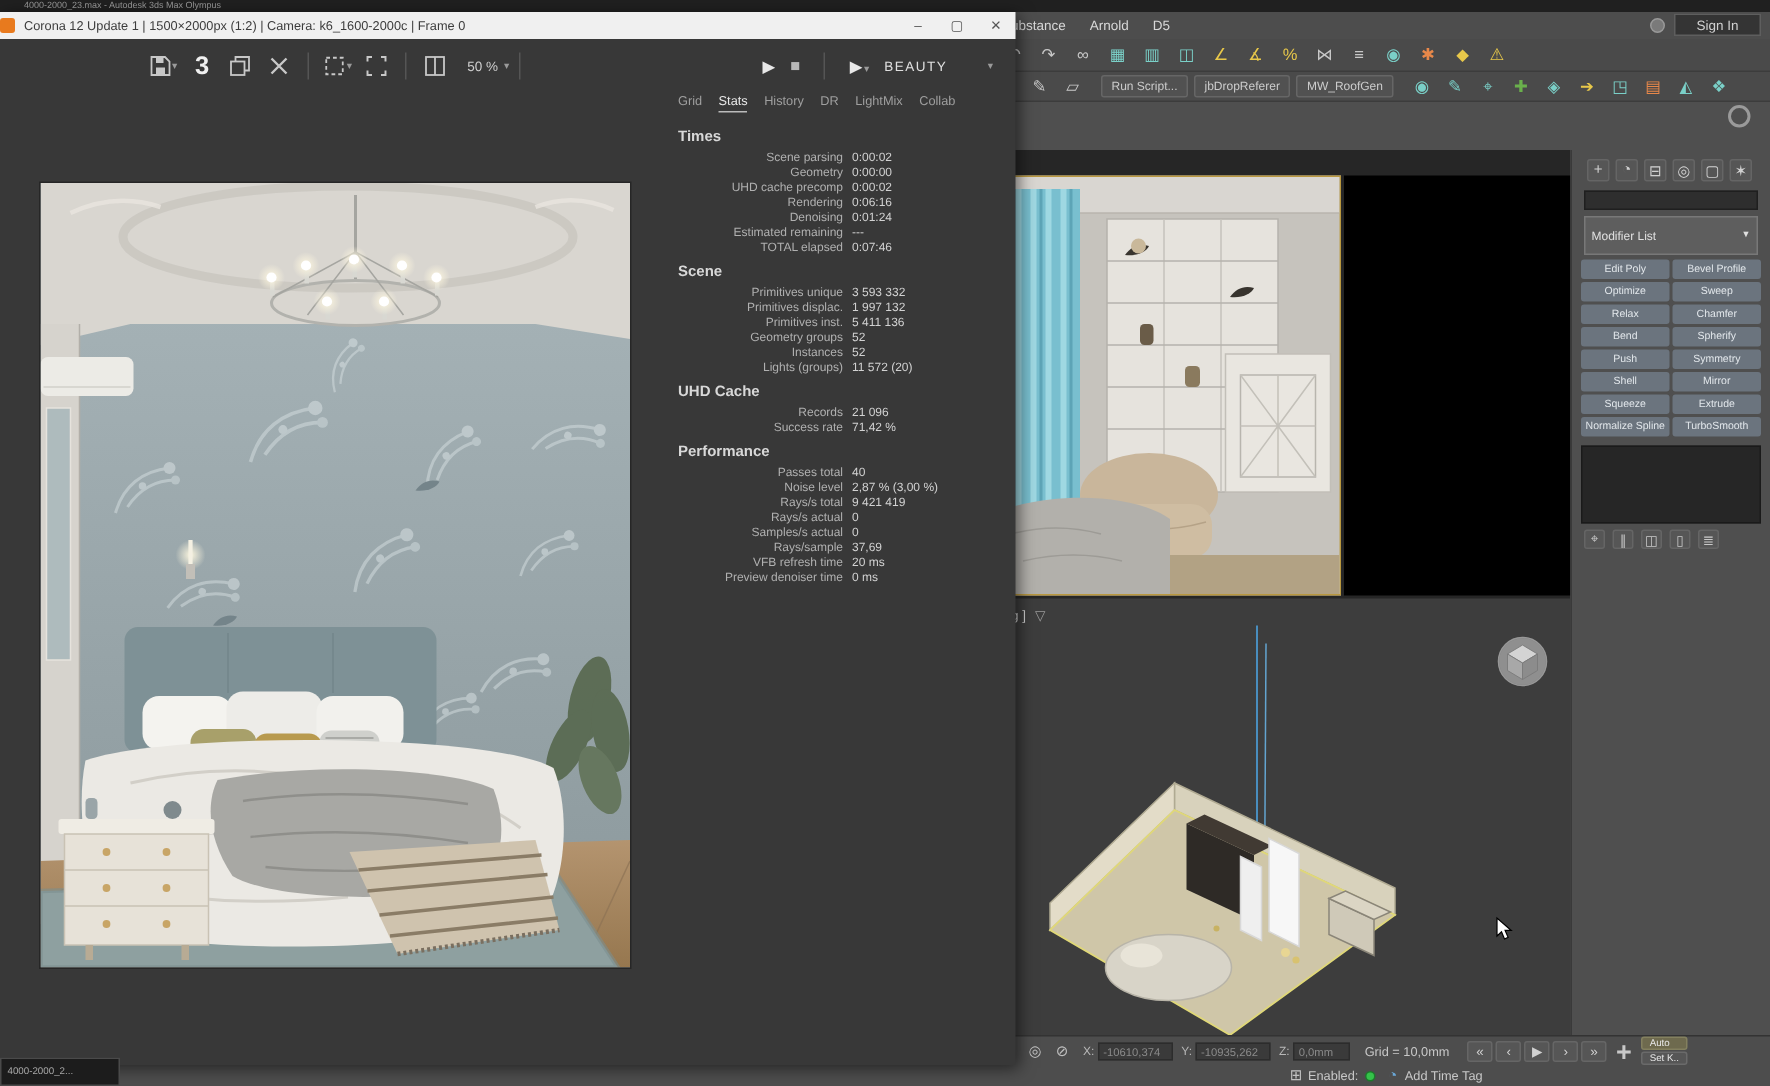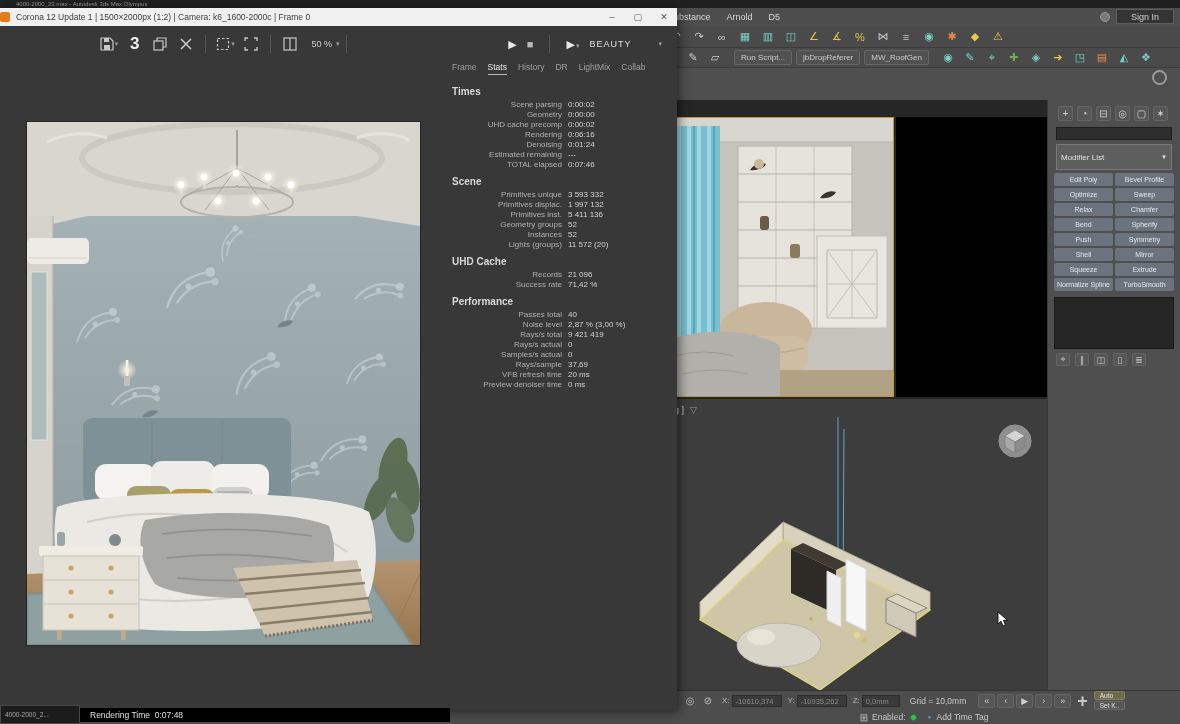--- a/index.html
+++ b/index.html
@@ -411,21 +411,21 @@
       <span class="rc-stop">■</span>
       <span class="vfb-sep"></span>
       <span class="rc-icon">▶<span class="vfb-caret">▾</span></span>
       <span class="pass-dd">
         <span>BEAUTY</span>
         <span class="vfb-caret">▾</span>
       </span>
     </div>
 
     <div class="vfb-tabs">
-        <span class="vtab">Frame</span>
+        <span class="vtab">Grid</span>
         <span class="vtab active">Stats</span>
         <span class="vtab">History</span>
         <span class="vtab">DR</span>
         <span class="vtab">LightMix</span>
         <span class="vtab">Collab</span>
       </div>
 
     <div class="stats-panel">
       <div>
           <div class="sec-title">Times</div>
@@ -656,15 +656,14 @@
           <rect x="30" y="508" width="5" height="10" fill="#b8ab94"></rect>
             <rect x="94" y="508" width="5" height="10" fill="#b8ab94"></rect>
           <rect x="30" y="410" width="8" height="14" rx="3" fill="#9aa5a8"></rect>
           <circle cx="88" cy="418" r="6" fill="#7f8a8d"></circle>
         </g>
       </svg>
     </div>
   </div>
 
   <div class="abs taskbar-tab">4000-2000_2...</div>
-  <div class="abs render-time-bar">Rendering Time  0:07:48</div>
 
 </div>
 
 </body></html>

